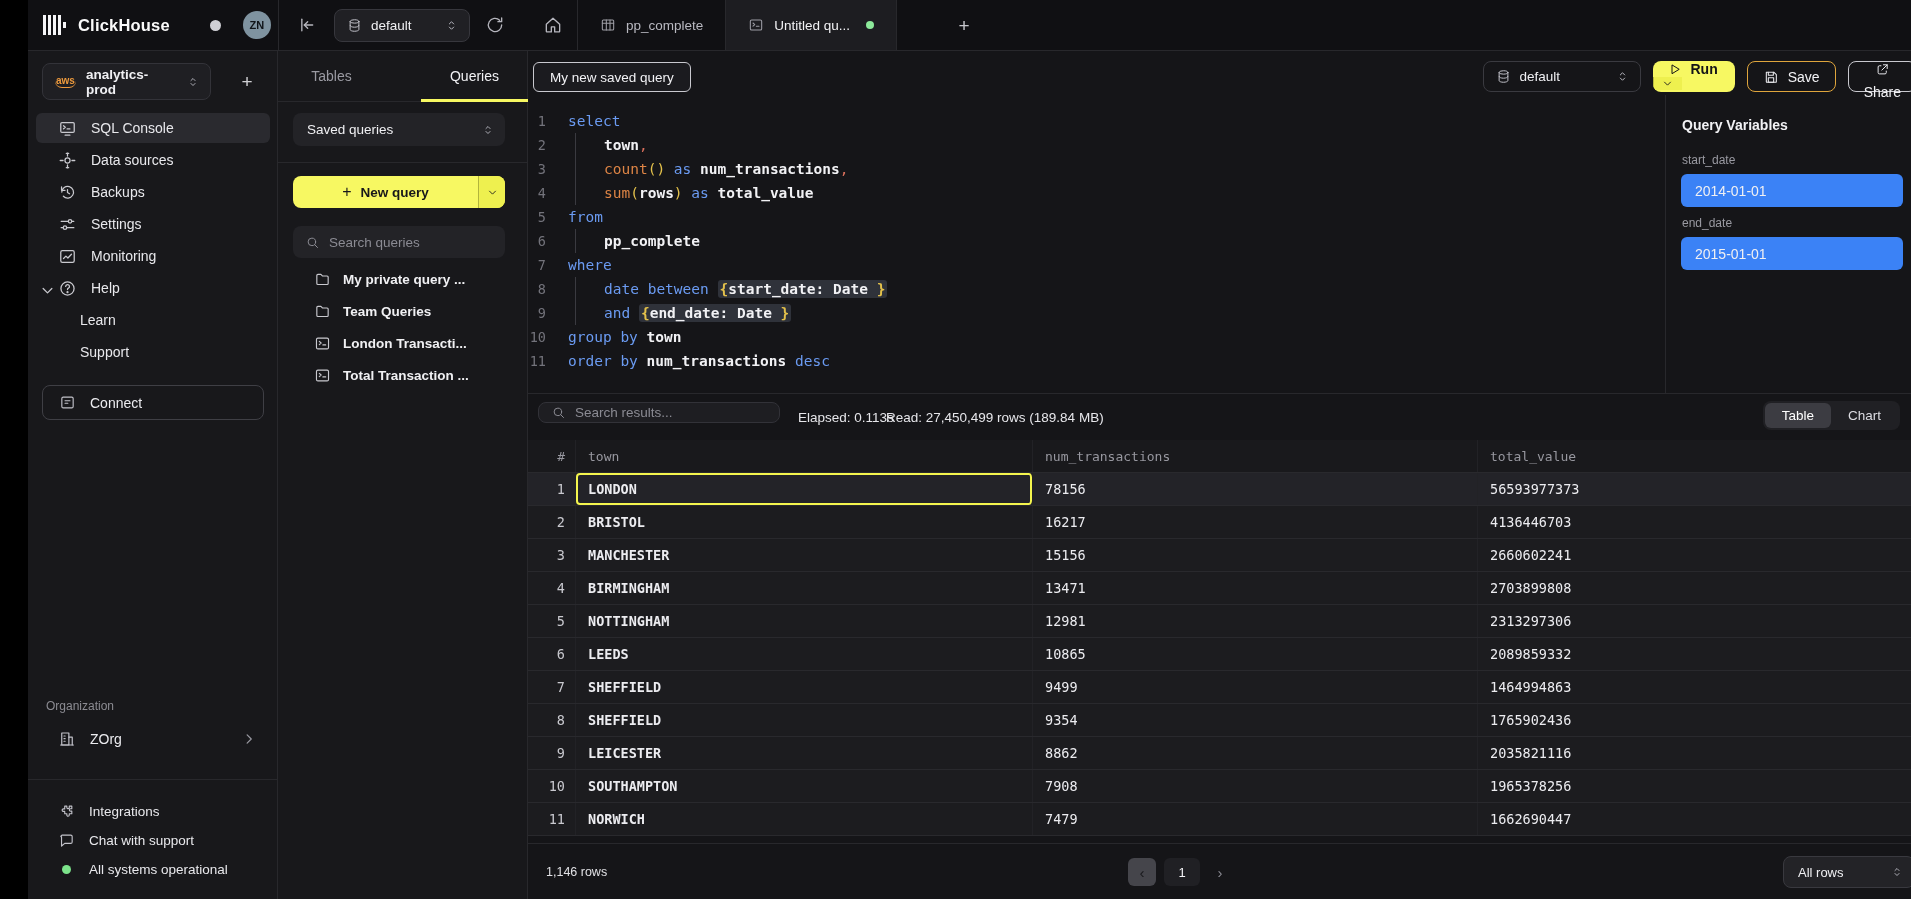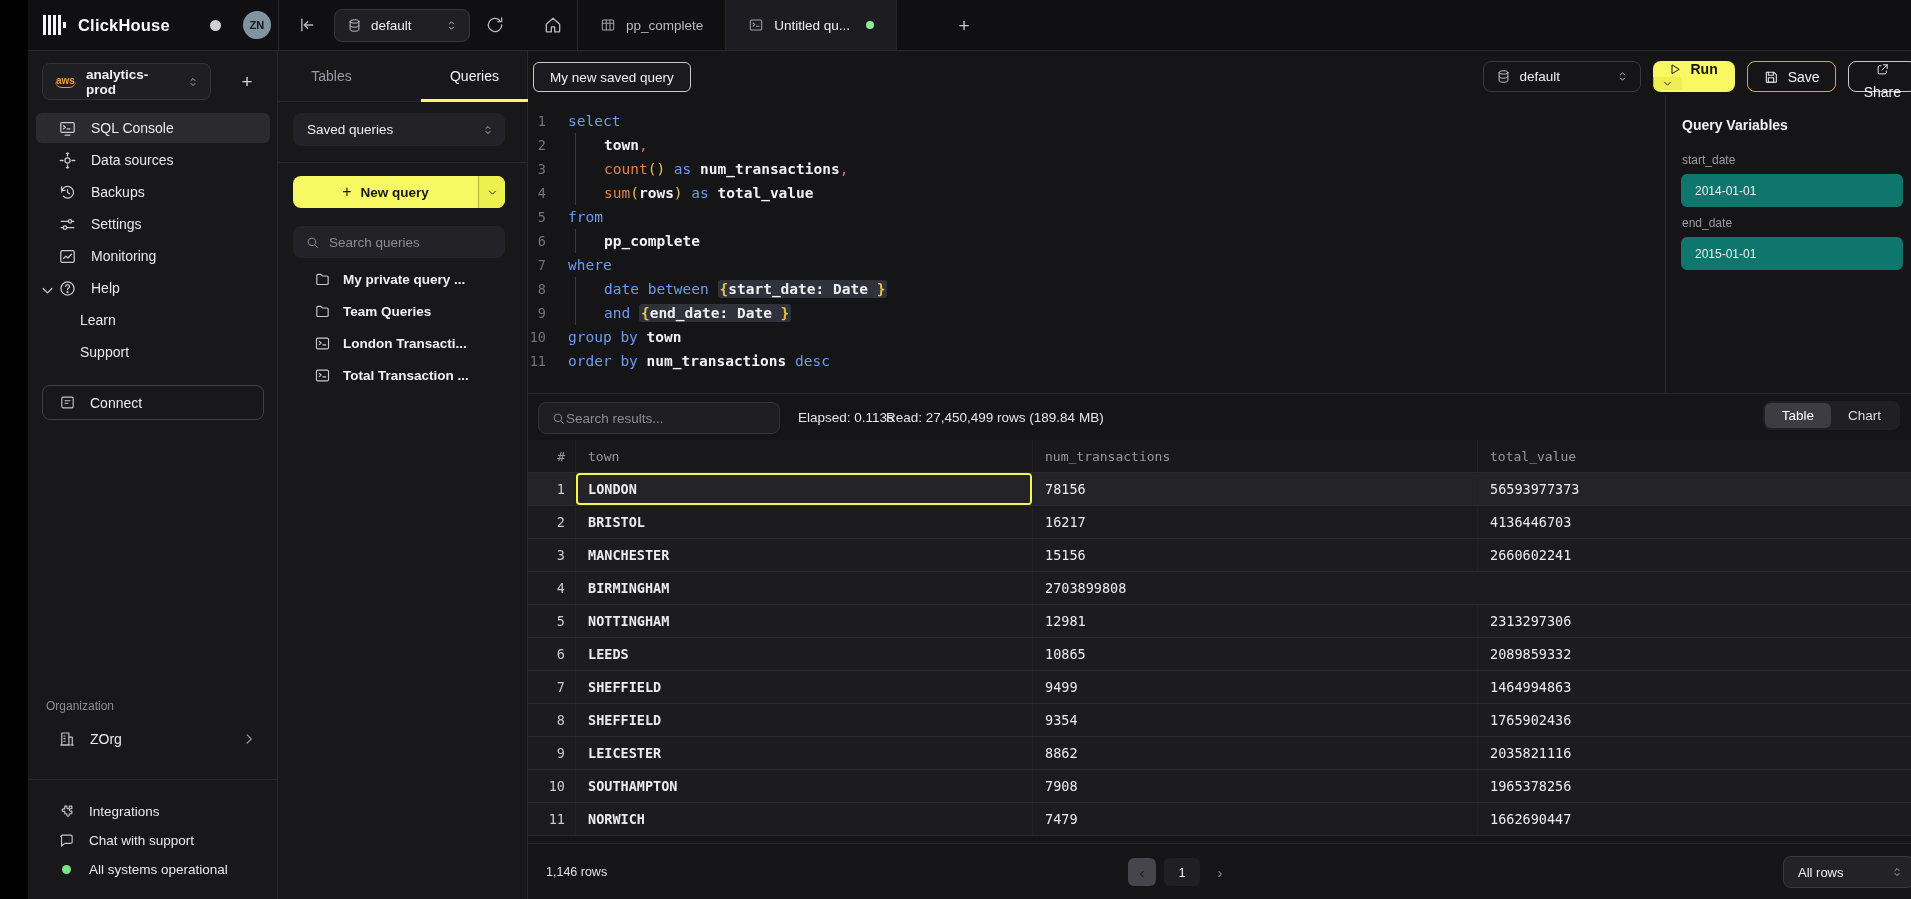--- a/index.html
+++ b/index.html
@@ -134,27 +134,27 @@
   .tk-ind { display:inline-block; width:29px; margin-left:7px; border-left:1px solid #3a3a40; height:24px; vertical-align:top; }
   .param { background:#2f323a; border-radius:3px; padding:1px 2px; }
   .param .br { color:#e3c14b; font-weight:bold; }
   .param .in { color:#f1f1f4; font-weight:bold; }
 
   
   .qvars { position:absolute; left:1137px; top:44px; width:274px; height:298px; border-left:1px solid #28282c; }
   .qv-title { position:absolute; left:16px; top:22px; font-size:14px; font-weight:bold; color:#f2f2f5; }
   .qv-field-label { font-size:12px; color:#9a9aa2; margin:0 0 7px 16px; }
   .qv-fields { position:absolute; left:0; top:58px; width:274px; }
-  .qv-input { display:block; width:222px; margin:0 0 9px 15px; height:33px; background:#0f766e; border:none;
-              border-radius:6px; color:#f0f0f3; font-size:12px; padding:0 14px; font-family:inherit; outline:none; }
+  .qv-input { display:block; width:222px; margin:0 0 9px 15px; height:33px; background:#3b82f6; border:none;
+              border-radius:6px; color:#f0f0f3; font-size:14px; padding:0 14px; font-family:inherit; outline:none; }
 
   
   .res-toolbar { position:absolute; left:0; top:342px; width:1411px; height:47px; border-top:1px solid #28282c; }
-  .res-search { position:absolute; left:10px; top:8px; width:242px; height:32px; display:flex; align-items:center;
-                padding:0 12px; background:#1e1e22; border:1px solid #323238; border-radius:8px; }
+  .res-search { position:absolute; left:10px; top:8px; width:242px; height:21px; display:flex; align-items:center;
+                gap:9px; padding:0 12px; background:#1e1e22; border:1px solid #323238; border-radius:8px; }
   .res-search .ic { width:15px; height:15px; color:#8b8b93; }
   .res-search input { flex:1; width:100%; background:transparent; border:none; outline:none; color:#ececf0;
                       font-size:13.5px; font-family:inherit; }
   .res-search input::placeholder { color:#8b8b93; }
   .res-stat { position:absolute; top:16px; font-size:13.5px; color:#e6e6ea; }
   .seg { position:absolute; right:39px; top:7px; display:flex; background:#202024; border-radius:8px; padding:2px; }
   .seg-item { padding:5px 17px; border-radius:6px; font-size:13.5px; color:#dcdce2; }
   .seg-item.active { background:#3c3c42; color:#ffffff; }
   .res-more { position:absolute; right:8px; top:12px; color:#9a9aa2; font-size:15px; letter-spacing:1px; }
 
@@ -637,20 +637,21 @@
         </div>
         <div class="trow">
           <span class="td c-num">3</span>
           <span class="td c-town">MANCHESTER</span>
           <span class="td">15156</span>
           <span class="td">2660602241</span>
         </div>
         <div class="trow">
           <span class="td c-num">4</span>
           <span class="td c-town">BIRMINGHAM</span>
+          <span class="td">13471</span>
           <span class="td">2703899808</span>
         </div>
         <div class="trow">
           <span class="td c-num">5</span>
           <span class="td c-town">NOTTINGHAM</span>
           <span class="td">12981</span>
           <span class="td">2313297306</span>
         </div>
         <div class="trow">
           <span class="td c-num">6</span>

